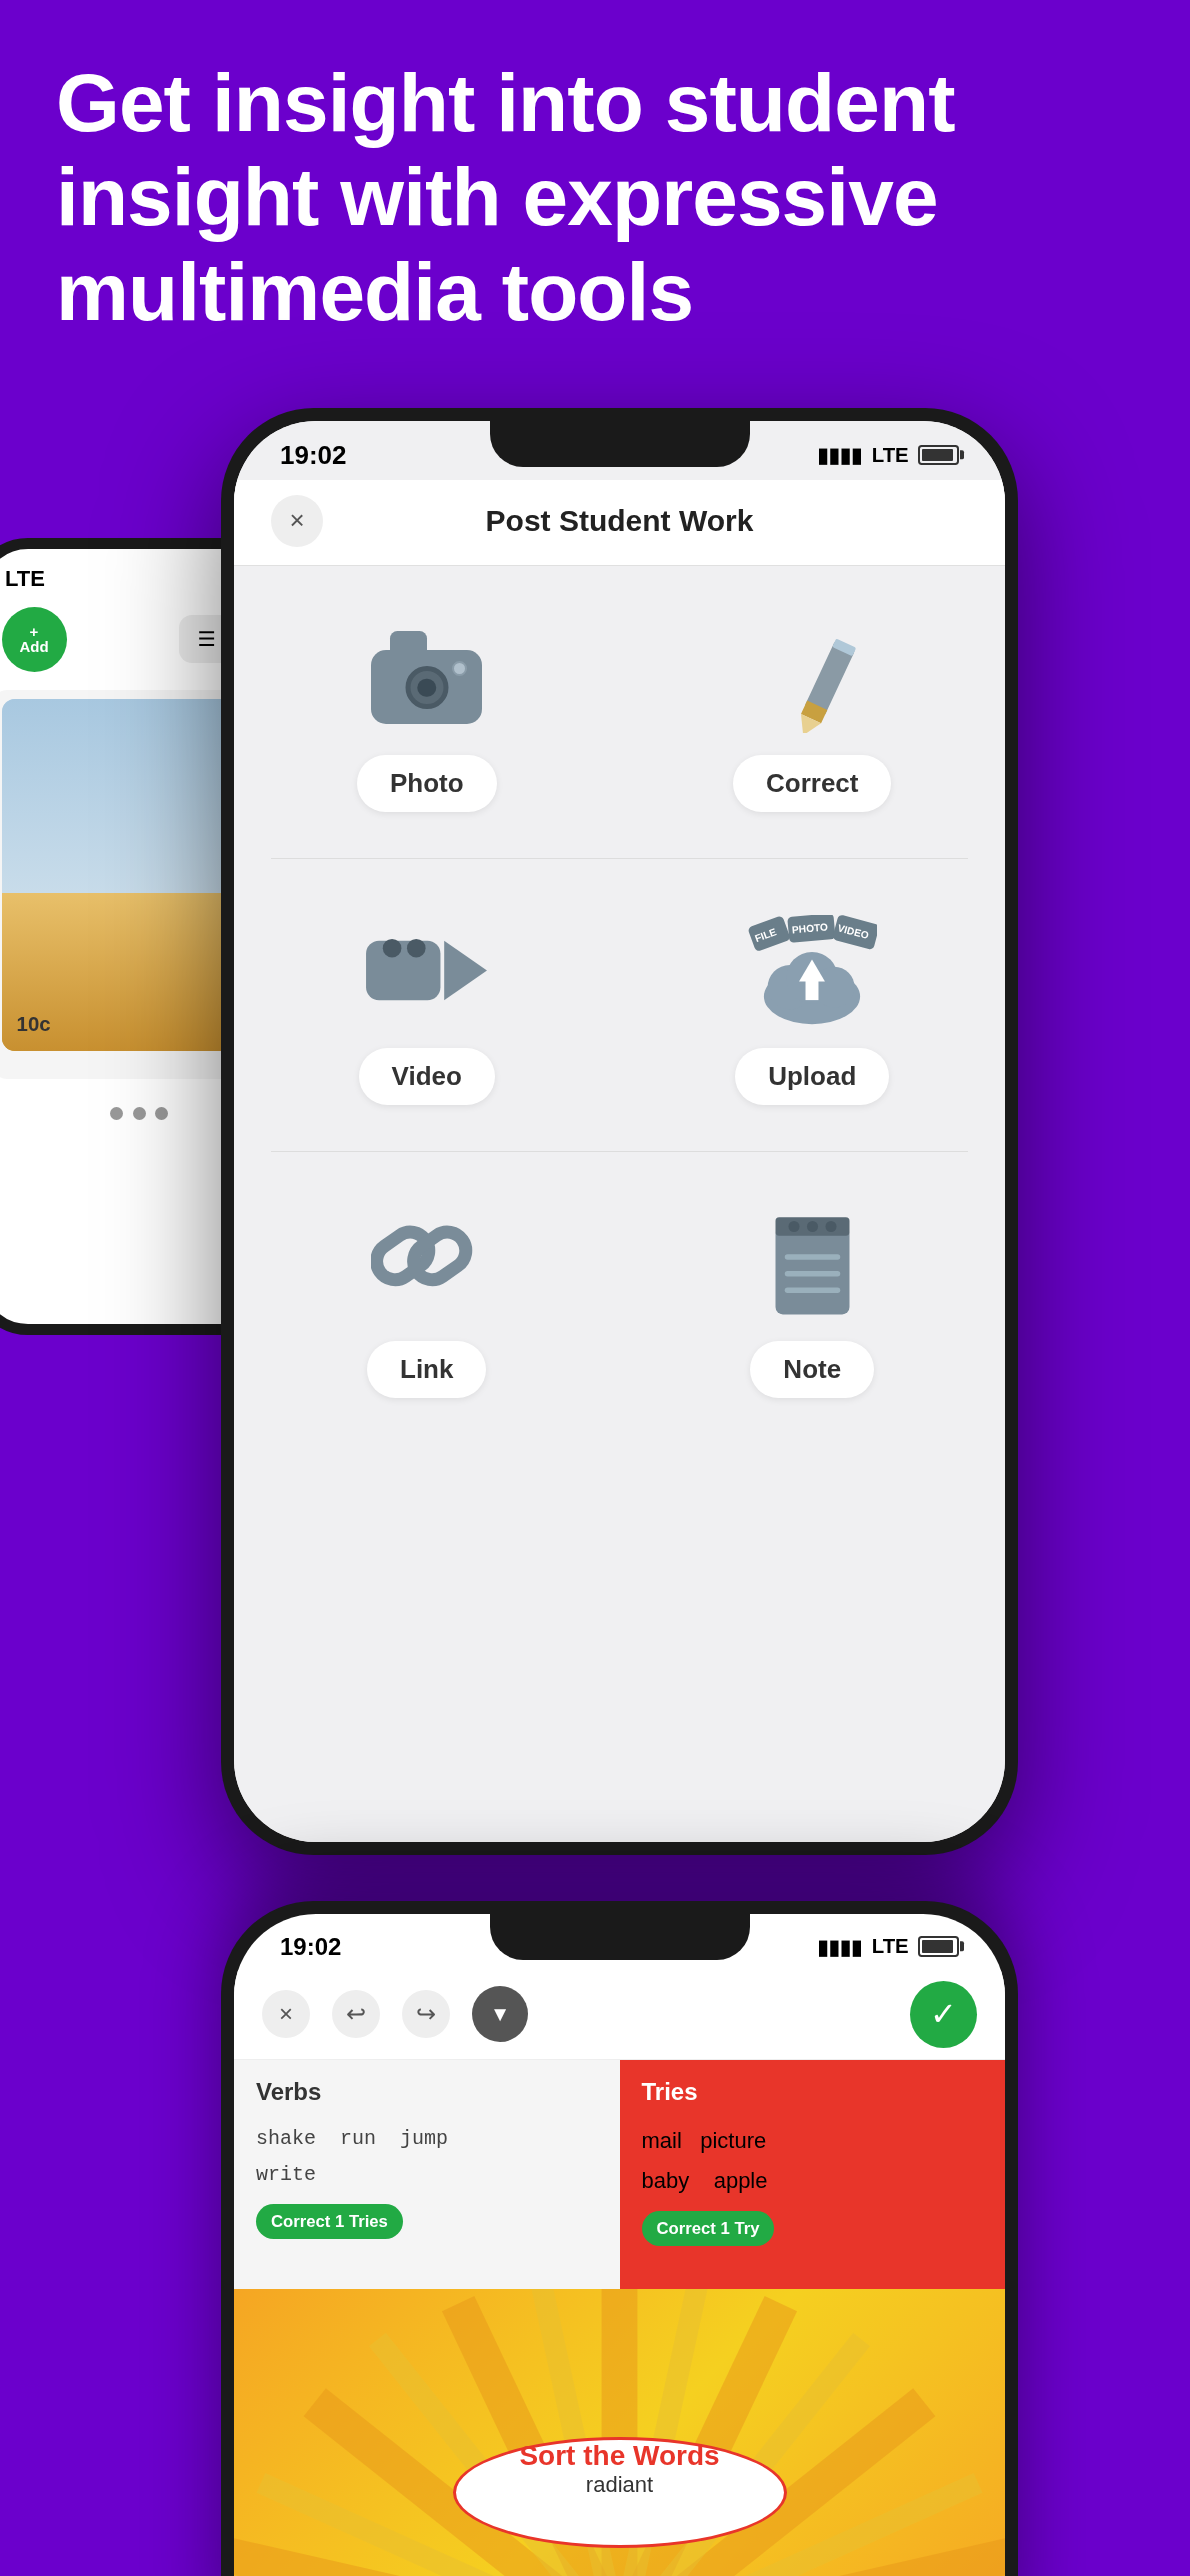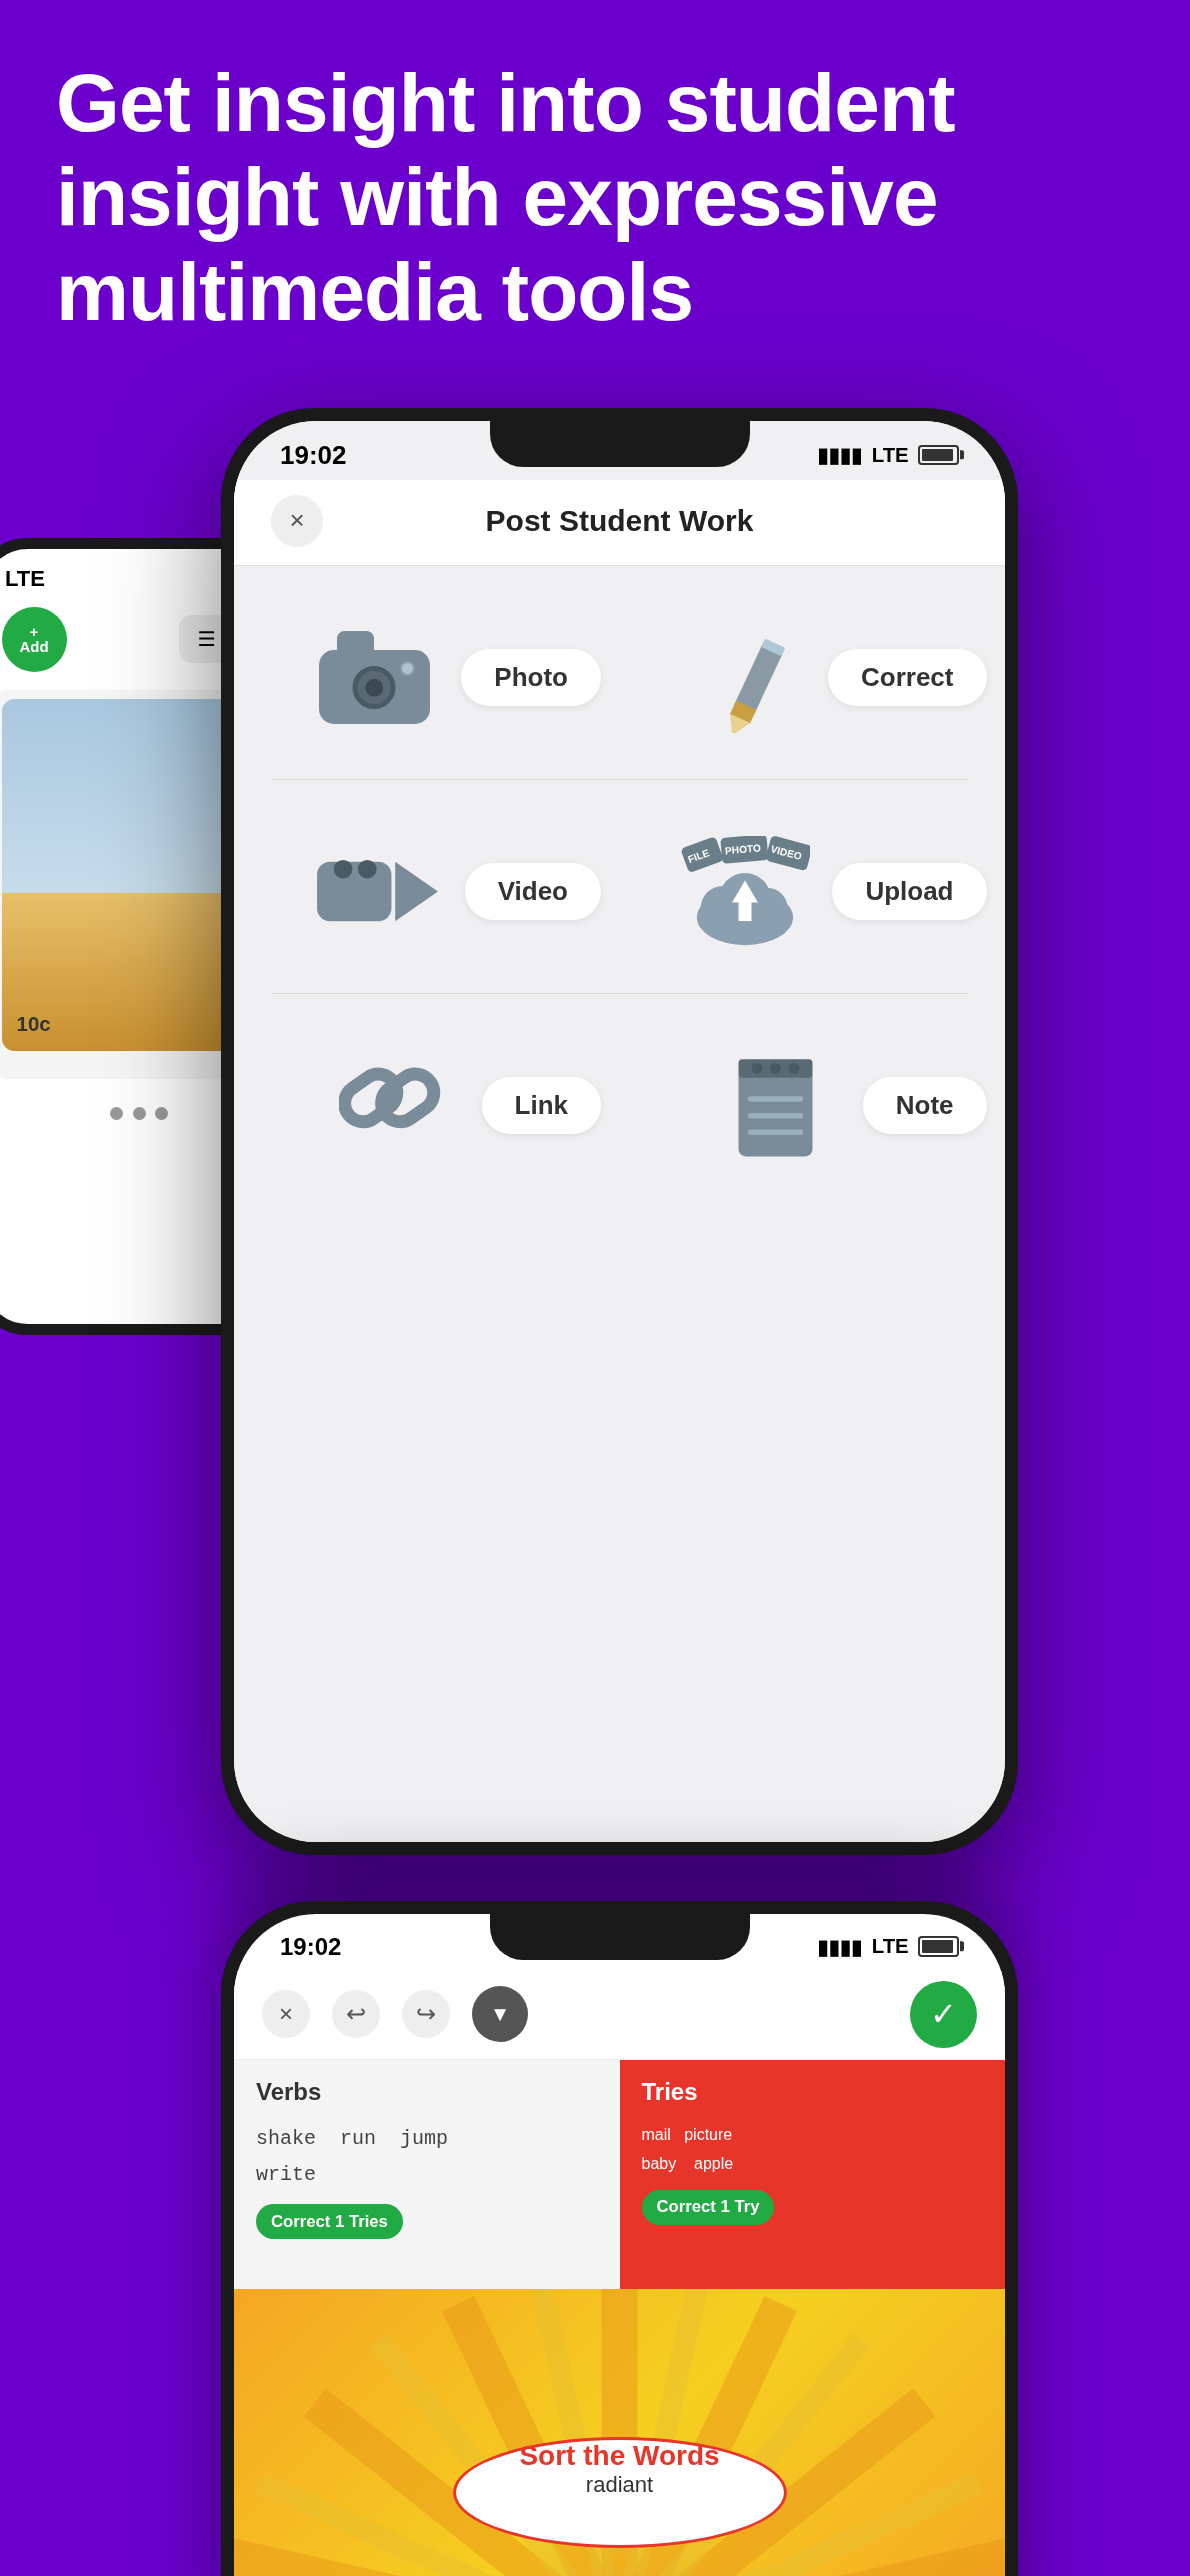--- a/index.html
+++ b/index.html
@@ -237,20 +237,21 @@
     
     .options-grid {
       display: grid;
       grid-template-columns: 1fr 1fr;
       gap: 0;
       padding: 0;
       background: #f0f0f2;
     }
     .option-cell {
       display: flex;
+      flex-direction: column;
       align-items: center;
       justify-content: flex-end;
       padding: 56px 18.5px 46px;
       gap: 22px;
     }
     .option-icon-wrap {
       width: 130px;
       height: 111px;
       display: flex;
       align-items: center;
@@ -436,22 +437,22 @@
       background: #e8352a;
       padding: 18.5px 22px;
     }
     .nouns-title {
       font-size: 24px;
       font-weight: 700;
       color: #fff;
       margin-bottom: 15px;
     }
     .nouns-words {
-      font-size: 16px;
-      color: #ffffff;
+      font-size: 22px;
+      color: #000000;
       line-height: 1.8;
     }
     .correct-badge-nouns {
       background: #22aa44;
       color: #fff;
       font-size: 16.7px;
       font-weight: 600;
       padding: 7.4px 15px;
       border-radius: 18.5px;
       display: inline-block;

